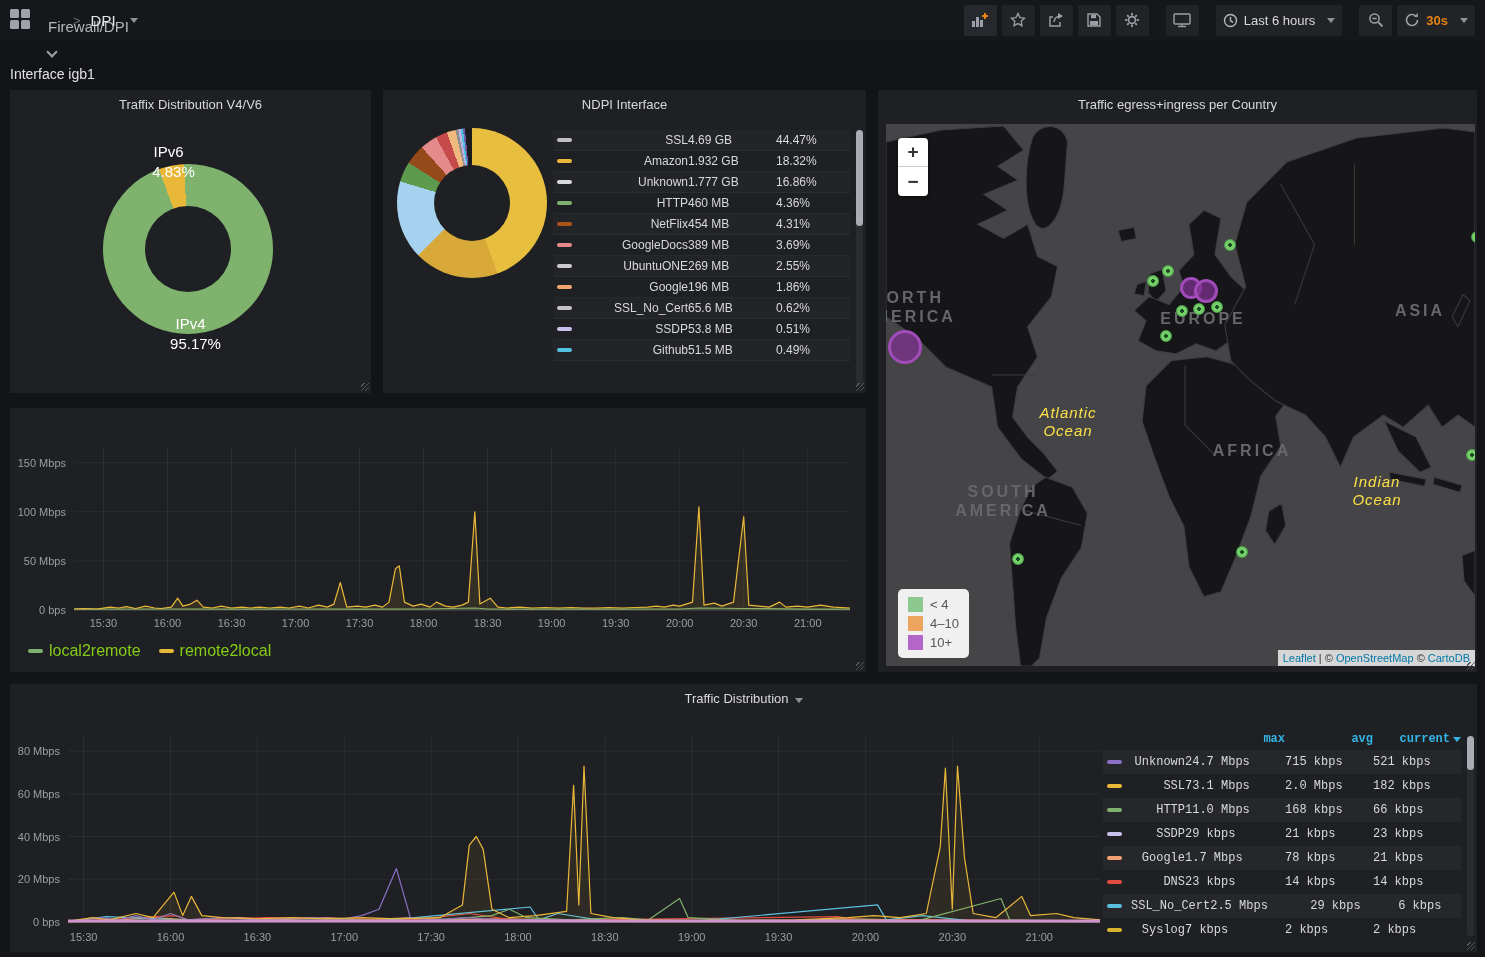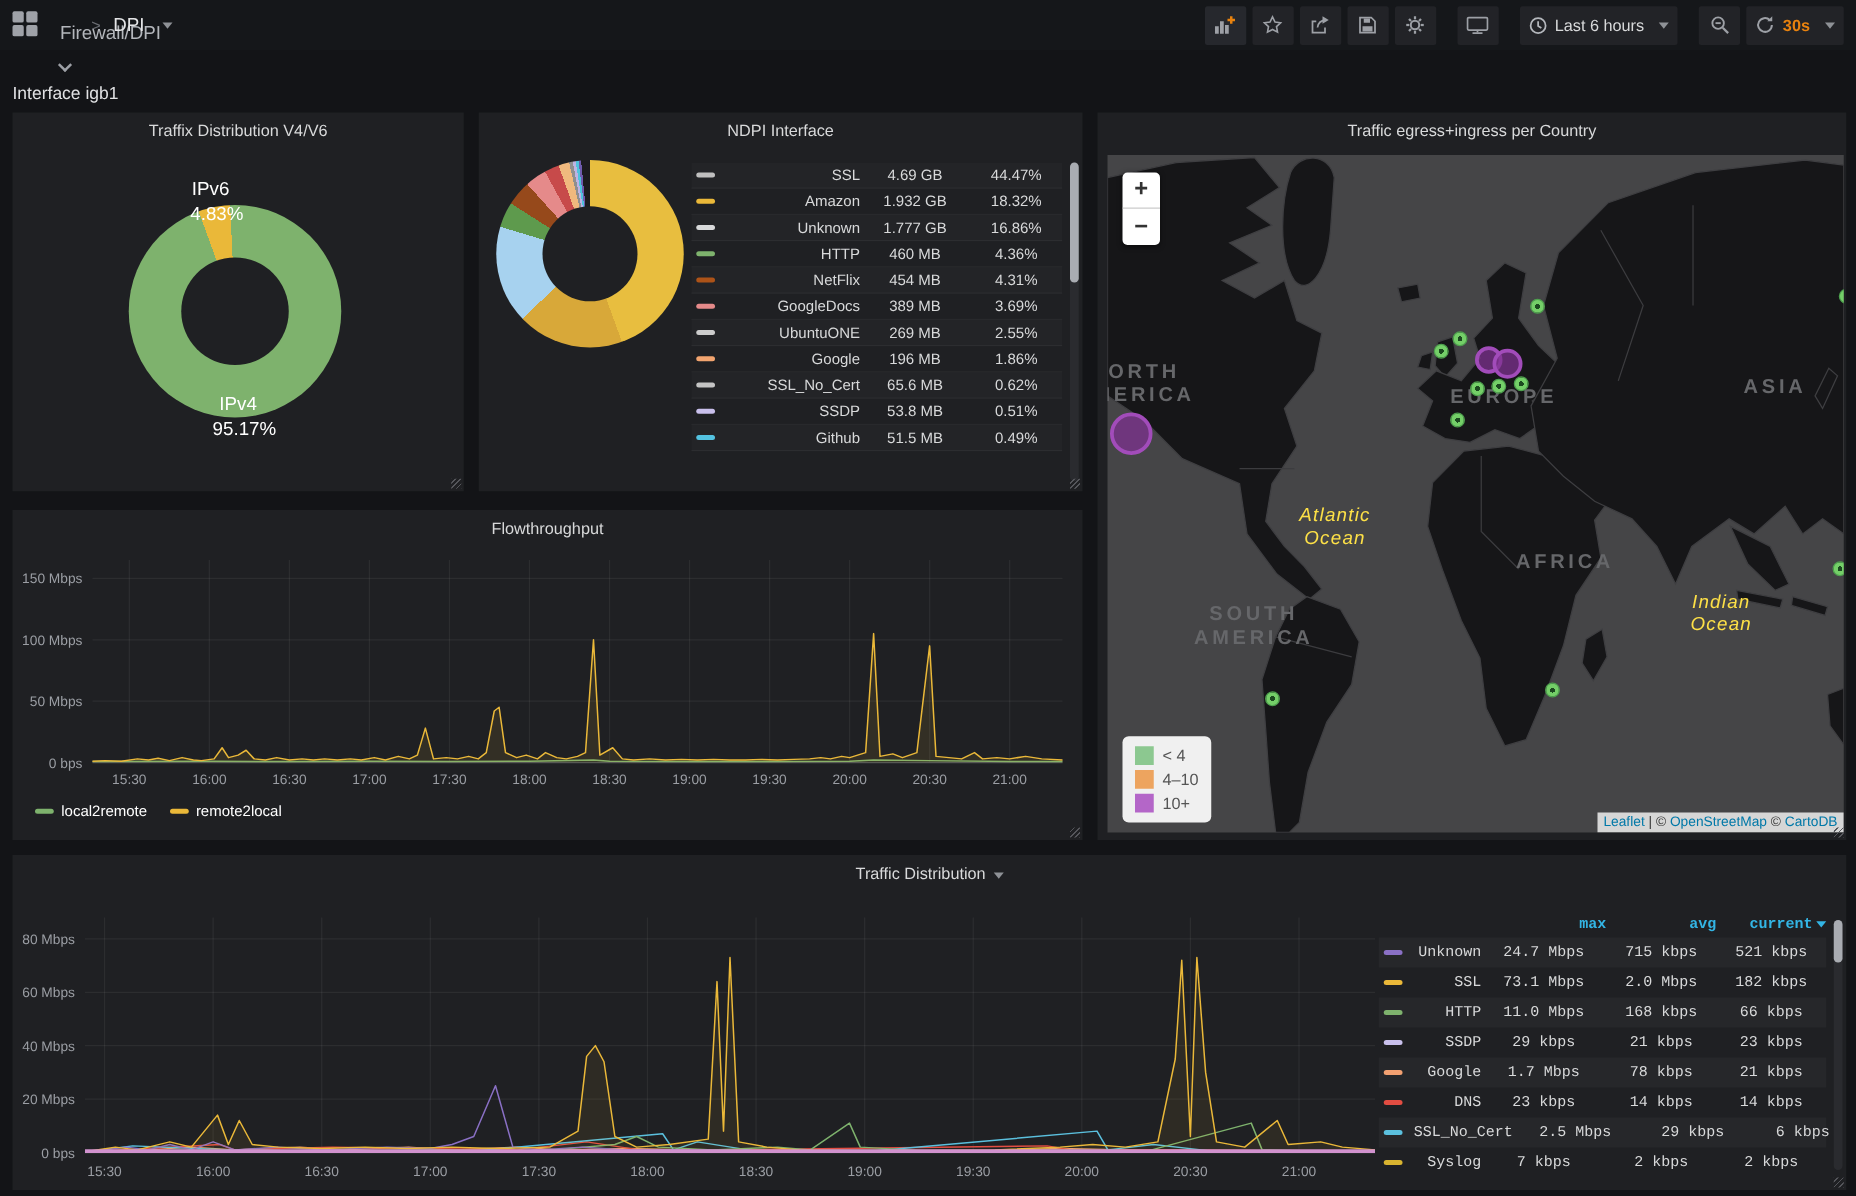--- a/index.html
+++ b/index.html
@@ -43,33 +43,33 @@
   .pielab b { font-weight:400;margin-left:10px; }
   .tick { fill:#9b9ea4; font-size:11px; font-family:"Liberation Sans","DejaVu Sans",sans-serif; }
   .legtable { position:absolute; font-size:12px; }
   .lhead { display:grid; align-items:center; color:#33b5e5; font-weight:700; padding:2px 0 4px 0; }
   .lhead span { text-align:right; cursor:pointer; }
   .lhead .cdown { width:0; height:0; border-left:4px solid transparent; border-right:4px solid transparent; border-top:5px solid #33b5e5; display:inline-block; margin-left:3px; }
   .lrow { display:grid; align-items:center; padding:3px 0; cursor:pointer; }
   .lswatch { width:15px; height:4px; border-radius:2px; justify-self:start; margin-left:4px; }
   .lcell { color:#d8d9da; }
   .lcell.name { text-align:right; padding-left:2px; }
-  .lcell.total,.lcell.pct,.lcell.max,.lcell.avg,.lcell.current { text-align:center; }
+  .lcell.total,.lcell.pct,.lcell.max,.lcell.avg,.lcell.current { text-align:left; }
   .nleg { left:170px; right:16px; top:40px; bottom:2px; overflow:hidden; }
   .nleg .lhead,.nleg .lrow { grid-template-columns:26px 1fr 88px 74px; }
   .nleg .lrow { border-bottom:1px solid rgba(255,255,255,0.045); }
   .nleg .lrow:nth-child(odd) { background:rgba(255,255,255,0.018); }
   .tleg { right:16px; top:46px; width:358px;font-family:Liberation Mono, monospace; }
   .tleg .lhead,.tleg .lrow { grid-template-columns:26px 1fr 100px 88px 88px; }
   .tleg .lrow { padding:5px 0; }
   .tleg .lrow:nth-child(odd) { background:rgba(255,255,255,0.035); }
   .scrollbar { position:absolute; width:7px; background:#2a2b2f; border-radius:4px; }
   .scrollbar .thumb { position:absolute; top:0; left:0; width:100%; background:#a9acb2; border-radius:4px; }
   .chart { position:absolute; }
-  .serieslegend { position:absolute; display:flex; gap:18px; align-items:center; font-size:12px; color:#ffffff; }
+  .serieslegend { position:absolute; display:flex; gap:18px; align-items:center; font-size:16px; color:#84cc16; }
   .serieslegend .item { display:flex; gap:6px; align-items:center; cursor:pointer; }
   .dash { width:15px; height:4px; border-radius:2px; }
   
   .map { position:absolute; left:8px; top:34px; right:2px; bottom:6px; background:#454547; overflow:hidden; }
   .map svg.world { position:absolute; left:0; top:0; width:100%; height:100%; }
   .maplabel { position:absolute; transform:translate(-50%,-50%); white-space:pre-line; text-align:center; pointer-events:none; }
   .maplabel.continent { color:#66676a; font-weight:700; font-size:16px; letter-spacing:3px; line-height:19px; }
   .maplabel.ocean { color:#fde047; font-style:italic; font-size:15px; letter-spacing:1px; line-height:18px; }
   .marker { position:absolute; border-radius:50%; }
   .m-purple { background:rgba(126,50,143,0.75); border:3px solid #a24cba; }
@@ -355,21 +355,20 @@
       <span>|</span>
       <span>©</span>
       <a>OpenStreetMap</a>
       <span>©</span>
       <a>CartoDB</a>
     </div>
   </div>
 </div>
 
 <div class="panel p4">
-  <div class="ptitle">Flowthroughput</div>
   <div class="chart" style="left:4px;top:28px;width:846px;height:198px;"><svg width="846" height="198" viewBox="0 0 846 198">
         <line x1="89.45214521452151" x2="89.45214521452151" y1="12" y2="174" stroke="rgba(255,255,255,0.06)"></line>
         <text x="89.45214521452151" y="191" text-anchor="middle" class="tick">15:30</text>
         <line x1="153.47854785478557" x2="153.47854785478557" y1="12" y2="174" stroke="rgba(255,255,255,0.06)"></line>
         <text x="153.47854785478557" y="191" text-anchor="middle" class="tick">16:00</text>
         <line x1="217.5049504950496" x2="217.5049504950496" y1="12" y2="174" stroke="rgba(255,255,255,0.06)"></line>
         <text x="217.5049504950496" y="191" text-anchor="middle" class="tick">16:30</text>
         <line x1="281.5313531353136" x2="281.5313531353136" y1="12" y2="174" stroke="rgba(255,255,255,0.06)"></line>
         <text x="281.5313531353136" y="191" text-anchor="middle" class="tick">17:00</text>
         <line x1="345.5577557755777" x2="345.5577557755777" y1="12" y2="174" stroke="rgba(255,255,255,0.06)"></line>

